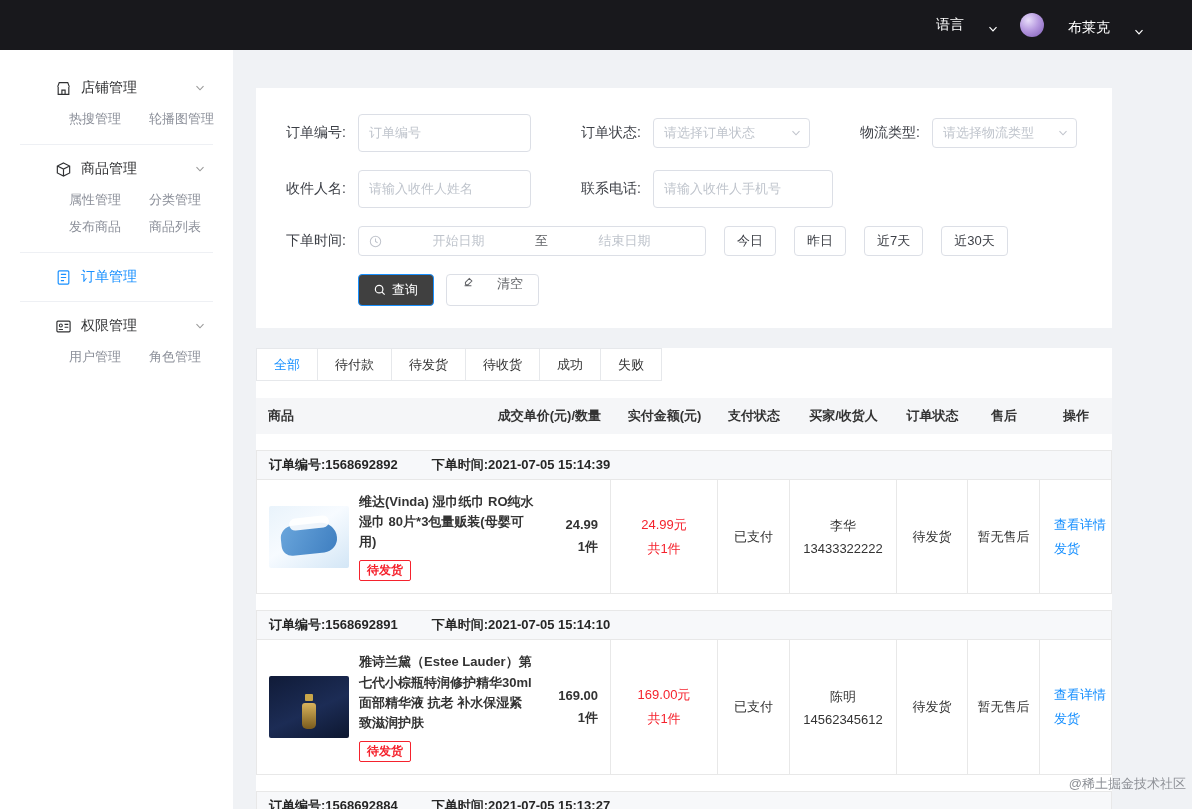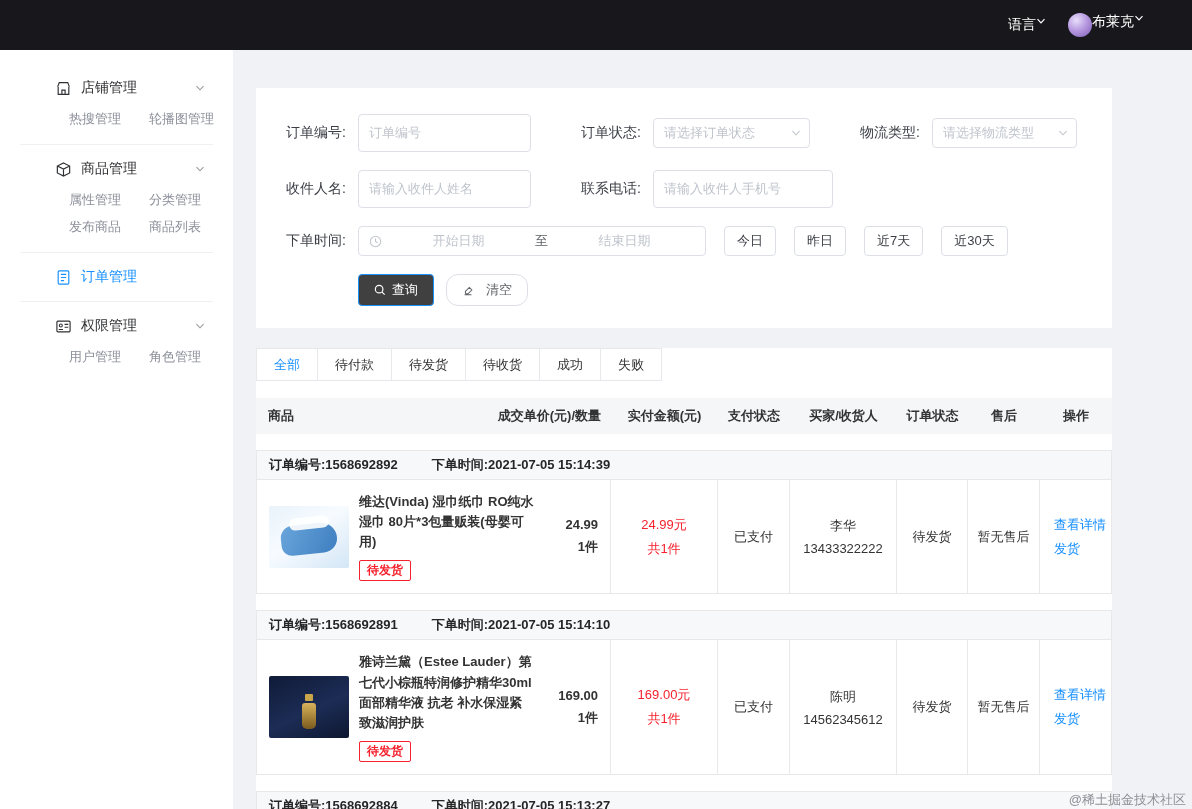--- a/index.html
+++ b/index.html
@@ -5,21 +5,21 @@
   * { box-sizing: border-box; margin: 0; padding: 0; }
   html,body { width:1192px; height:809px; overflow:hidden; }
   body {
     background:#f0f2f5;
     font-family:"Liberation Sans","DejaVu Sans",sans-serif;
     font-size:14px; color:#333;
   }
   
   .topbar { height:50px; background:#18181c; display:flex; align-items:center; justify-content:flex-end; padding-right:48px; color:#fff; }
   .topbar-right { display:flex; align-items:center; gap:22px; }
-  .tb-item { display:flex; align-items:flex-start; gap:0; font-size:14px; cursor:pointer;font-family:Liberation Serif, serif; }
+  .tb-item { display:flex; align-items:flex-end; gap:24px; font-size:14px; cursor:pointer;font-family:Liberation Serif, serif; }
   .avatar { width:24px; height:24px; border-radius:50%; background:radial-gradient(circle at 35% 30%, #e8defa 0%, #b79ae0 45%, #7d5bb5 100%); }
   .chev { display:inline-flex; }
   
   .layout { display:flex; height:759px; }
   .sidebar { width:233px; background:#fff; padding-top:18px; flex:none; }
   .menu-section { display:flex; align-items:center; height:40px; padding:0 28px 0 55px; cursor:pointer; color:#303133; }
   .menu-icon { width:17px; height:17px; margin-right:9px; display:inline-flex; color:#303133; }
   .menu-label { font-size:14px; }
   .menu-chevron { margin-left:auto; color:#999; }
   .menu-section.active, .menu-section.active .menu-icon { color:#1890ff; }
@@ -42,21 +42,21 @@
   .f-select { height:30px; border:1px solid #dcdfe6; border-radius:4px; padding:0 8px 0 10px; display:flex; align-items:center; justify-content:space-between; cursor:pointer; background:#fff; }
   .f-select .ph, .date-range .ph { font-size:13px; color:#bfc4cc; }
   .sel-chevron { color:#c0c4cc; display:inline-flex; }
   .date-range { width:348px; height:30px; border:1px solid #dcdfe6; border-radius:4px; display:flex; align-items:center; padding:0 10px; gap:6px; cursor:pointer; background:#fff; }
   .date-range .ph { flex:1; text-align:center; }
   .date-range .sep { font-size:13px; color:#606266; }
   .clock-icon { color:#c0c4cc; display:inline-flex; }
   .quick-btn { height:30px; padding:0 12px; margin-left:18px; border:1px solid #dcdfe6; border-radius:4px; background:#fff; font-size:13px; color:#3c3f46; cursor:pointer; font-family:inherit; }
   .f-actions { padding-left:72px; }
   .btn-primary { height:32px; padding:0 15px; background:#404040; border:1px solid #1890ff; color:#fff; border-radius:4px; font-size:13px; display:inline-flex; align-items:center; gap:6px; cursor:pointer; font-family:Liberation Serif, serif; }
-  .btn-plain { height:32px; padding:0 15px; margin-left:12px; background:#fff; border:1px solid #dcdfe6; color:#606266; border-radius:12px; font-size:13px; display:inline-flex; align-items:center; gap:12px; cursor:pointer; font-family:inherit; }
+  .btn-plain { height:32px; padding:0 15px; margin-left:12px; background:#fff; border:1px solid #dcdfe6; color:#606266; border-radius:4px; font-size:13px; display:inline-flex; align-items:flex-start; gap:23px; cursor:pointer; font-family:inherit; }
   
   .list-card { background:#fff; margin-top:20px; padding-bottom:24px; }
   .tabs { display:flex; }
   .tab { height:33px; display:flex; align-items:center; padding:0 17px; font-size:13px; color:#333; border:1px solid #e6e8eb; margin-left:-1px; cursor:pointer; background:#fff; }
   .tab:first-child { margin-left:0; }
   .tab.active { color:#1890ff; }
   .thead { margin-top:17px; display:grid; grid-template-columns:355px 107px 72px 107px 71px 72px 72px; background:#f5f6f8; height:36px; align-items:center; font-size:13px; font-weight:700; color:#333; }
   .th { text-align:center; }
   .th-product { display:flex; justify-content:space-between; padding:0 10px 0 12px; }
   .order-block { margin-top:16px; border:1px solid #e8e8e8; }
@@ -73,21 +73,21 @@
   .red { color:#f5222d; }
   .ops { align-items:flex-start; padding-left:14px; }
   .ops a { color:#1890ff; text-decoration:none; cursor:pointer; }
   
   .thumb-0 { background:linear-gradient(145deg,#e9f3fb 0%,#f7fbff 45%,#d3e6f6 100%); }
   .thumb-0::after { content:""; position:absolute; left:12px; top:18px; width:56px; height:30px; background:linear-gradient(120deg,#6aa6dc,#3e7ec0); border-radius:14px 18px 16px 12px; transform:rotate(-6deg); }
   .thumb-0::before { content:""; position:absolute; left:20px; top:11px; width:40px; height:12px; background:#fff; opacity:.9; border-radius:8px; transform:rotate(-6deg); z-index:1; }
   .thumb-1 { background:linear-gradient(155deg,#101b38 0%,#1c2c55 55%,#0d1730 100%); }
   .thumb-1::after { content:""; position:absolute; left:33px; bottom:9px; width:14px; height:26px; background:linear-gradient(#d9b35c,#7a5b1d); border-radius:3px 3px 5px 5px; }
   .thumb-1::before { content:""; position:absolute; left:36px; bottom:37px; width:8px; height:7px; background:#c9a649; border-radius:1px; }
-  .watermark { position:fixed; right:6px; bottom:0; font-size:13px; color:#8d9096; z-index:5; }
+  .watermark { position:fixed; right:6px; bottom:16px; font-size:13px; color:#8d9096; z-index:5; }
 </style>
 </head>
 <body>
 
 <header class="topbar">
   <div class="topbar-right">
     <div class="tb-item">
       <span>语言</span>
       <span class="chev">
         <svg width="10" height="10" viewBox="0 0 10 10">

